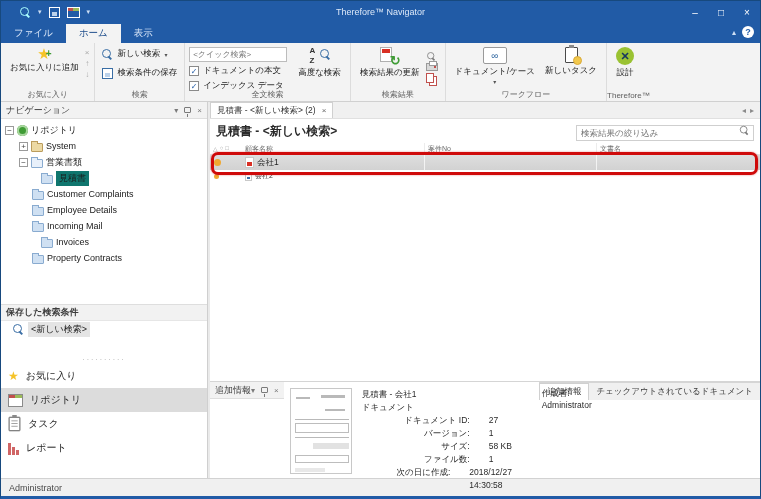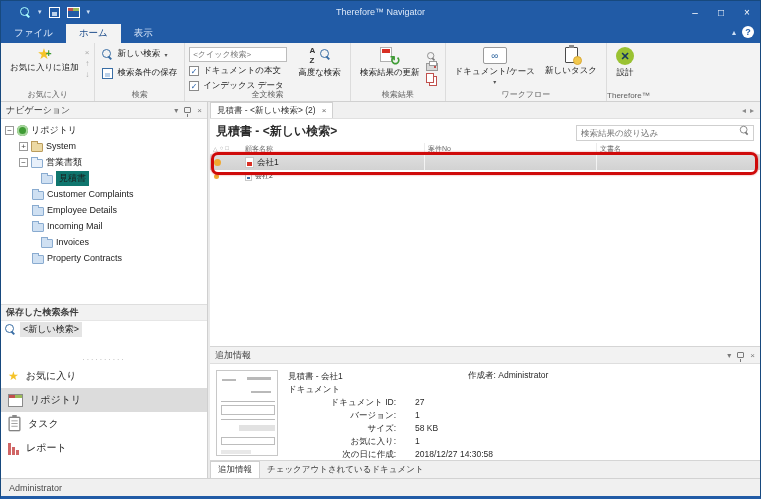--- a/index.html
+++ b/index.html
@@ -80,21 +80,21 @@
   .tree { padding-top:3px; }
   .titem { height:16px; display:flex; align-items:center; gap:3px; font-size:9px; color:#1a1a1a; white-space:nowrap; }
   .expander { width:9px; height:9px; border:1px solid #9a9a9a; background:#fff; font-size:8px; line-height:7px; text-align:center; color:#444; flex:none; }
   .folder { width:12px; height:9px; background:#cfe0f2; border:1px solid #89abd0; border-radius:1px; position:relative; display:inline-block; flex:none; margin-top:2px; }
   .folder::before { content:""; position:absolute; top:-3px; left:-1px; width:5px; height:2px; background:inherit; border:1px solid #89abd0; border-bottom:none; }
   .folder.tan { background:#ecd9a4; border-color:#bb9c5c; } .folder.tan::before { border-color:#bb9c5c; }
   .folder.open { background:#e8f0fa; }
   .repoicon { width:11px; height:11px; border-radius:50%; background:#3f9c35; box-shadow:inset 0 0 0 2px #a9d69f; flex:none; }
   .sel-t { background:#0f766e; padding:1px 3px;text-align:right; }
   .sectionhead { height:17px; background:#f2f2f2; border-top:1px solid #dedede; border-bottom:1px solid #e6e6e6; display:flex; align-items:center; padding:0 5px; font-size:9px; font-weight:bold; color:#3c3c3c; flex:none; }
-  .saveditem { height:17px; display:flex; align-items:center; gap:4px; padding-left:4px; font-size:9px; color:#1a1a1a; }
+  .saveditem { height:17px; display:flex; align-items:center; gap:4px; padding-left:12px; font-size:9px; color:#1a1a1a; }
   .saveditem .hl { background:#e4e4e4; padding:1px 3px; }
   .dots-handle { text-align:center; color:#b5b5b5; font-size:7px; letter-spacing:2px; line-height:8px; flex:none; }
   .navbtns { margin-top:auto; display:flex; flex-direction:column; flex:none; }
   .navbtn { height:24px; display:flex; align-items:center; gap:7px; padding-left:7px; font-size:10px; color:#2a2a2a; background:#fff; }
   .navbtn.sel { background:#dcdcdc; }
   .winicon { width:15px; height:13px; border:1px solid #8a8a8a; background:#fff; position:relative; flex:none; }
   .winicon::before { content:""; position:absolute; top:0; left:0; right:0; height:3px; background:linear-gradient(90deg,#c0504d 0 45%,#9bbb59 45%); }
   .charticon { display:flex; align-items:flex-end; gap:1px; height:13px; flex:none; }
   .charticon i { width:3px; background:#d06565; display:block; }
 
@@ -119,21 +119,21 @@
   .grow.sel { background:linear-gradient(#dedede,#d2d2d2); }
   .grow .cell { height:100%; display:flex; align-items:center; gap:3px; padding-left:3px; border-left:1px solid rgba(255,255,255,.7); }
   .grow .flagcell { display:flex; align-items:center; padding-left:4px; }
   .flagdot { width:7px; height:7px; border-radius:50%; background:#f0a830; }
   .ficon { width:9px; height:11px; border:1px solid #c9c9c9; flex:none; position:relative; background:#fff; }
   .ficon.pdf::after { content:""; position:absolute; left:1px; right:1px; top:4px; bottom:1px; background:#d93025; }
   .ficon.img::after { content:""; position:absolute; left:1px; right:1px; top:4px; bottom:1px; background:#3a6ea5; }
   .grow.tiny { height:12px; font-size:7px; color:#333; }
   .redbox { position:absolute; left:1px; right:2px; top:50px; height:23px; border:3px solid #cf0a0a; border-radius:7px; box-shadow:0 0 2px rgba(207,10,10,.5); pointer-events:none; z-index:6; }
 
-  .infopanel { margin-top:auto; flex:none; display:flex; flex-direction:column; border-top:1px solid #d5d5d5; }
+  .infopanel { margin-top:auto; flex:none; display:flex; border-top:1px solid #d5d5d5; }
   .infobody { height:96px; display:flex; padding:6px 6px 2px 6px; position:relative; }
   .thumb { width:62px; height:86px; border:1px solid #c8c8c8; background:#fff; flex:none; position:relative; overflow:hidden; }
   .thumb i { position:absolute; background:#b9b9b9; display:block; }
   .details { margin-left:10px; font-size:8.5px; color:#2a2a2a; line-height:13px; }
   .irow { display:flex; }
   .ilabel { width:108px; text-align:right; margin-right:19px; white-space:nowrap; }
   .creatorcol { position:absolute; left:258px; top:6px; font-size:8.5px; color:#2a2a2a; }
   .infotabs { height:18px; background:#f0f0f0; border-top:1px solid #d5d5d5; display:flex; align-items:flex-end; flex:none; }
   .itab { height:17px; display:flex; align-items:center; padding:0 7px; font-size:8.5px; color:#3a3a3a; }
   .itab.active { background:#fff; border:1px solid #d0d0d0; border-bottom:none; }
@@ -448,21 +448,21 @@
               </div>
             <div class="irow">
                 <span class="ilabel">バージョン:</span>
                 <span>1</span>
               </div>
             <div class="irow">
                 <span class="ilabel">サイズ:</span>
                 <span>58 KB</span>
               </div>
             <div class="irow">
-                <span class="ilabel">お気に入り:</span>
+                <span class="ilabel">ファイル数:</span>
                 <span>1</span>
               </div>
             <div class="irow">
                 <span class="ilabel">次の日に作成:</span>
                 <span>2018/12/27 14:30:58</span>
               </div>
           </div>
           <div class="creatorcol">
             <span>作成者:</span>
             <span>Administrator</span>

